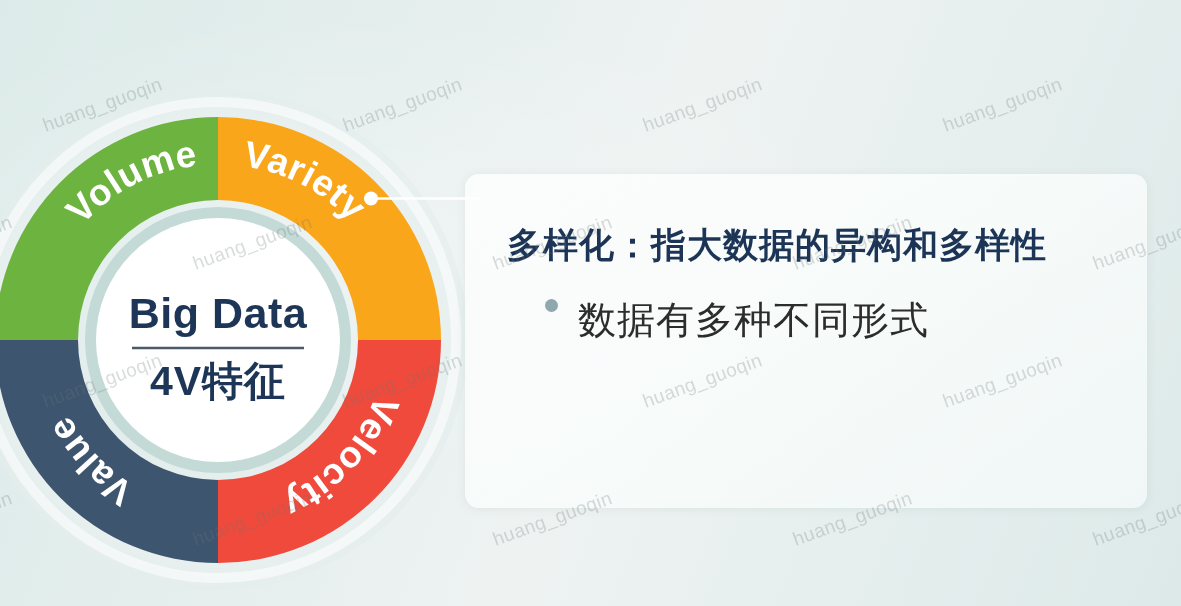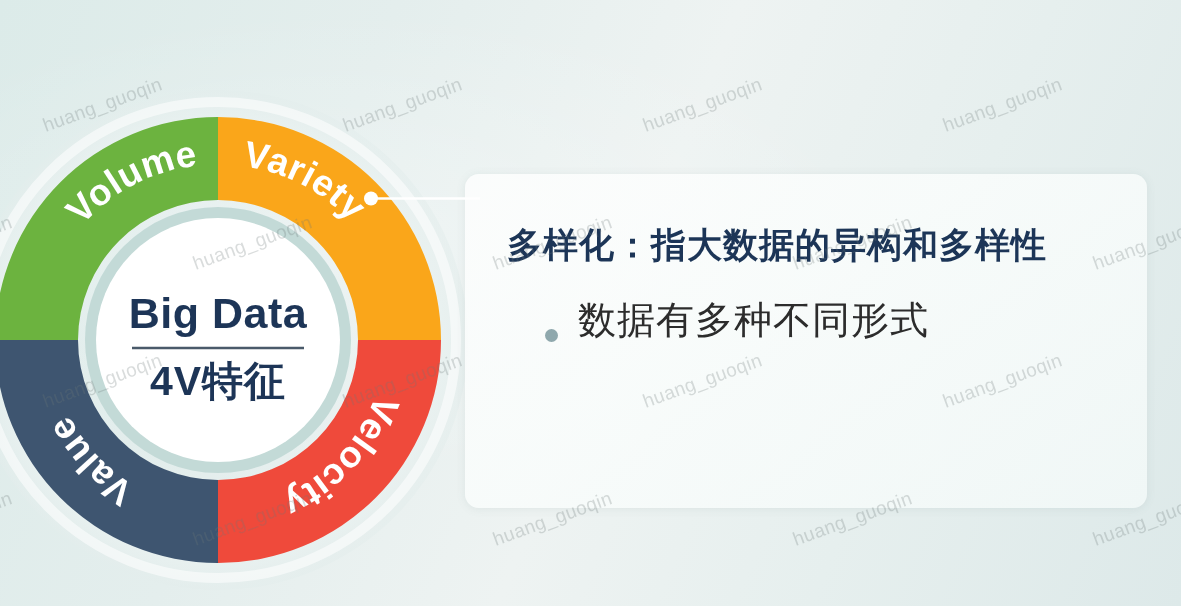--- a/index.html
+++ b/index.html
@@ -106,21 +106,21 @@
     letter-spacing: 1px;
     line-height: 1.1;
     margin: 0 0 34px 2px;
     white-space: nowrap;
   }
 
   .bullet-list { margin: 0; padding: 0; list-style: none; }
 
   .bullet-item {
     display: flex;
-    align-items: flex-end;
+    align-items: flex-start;
     margin-bottom: 27px;
   }
   .bullet-dot {
     width: 13px;
     height: 13px;
     border-radius: 50%;
     background: #8fa8ad;
     flex: 0 0 auto;
     margin-right: 20px;
     margin-left: 40px;

